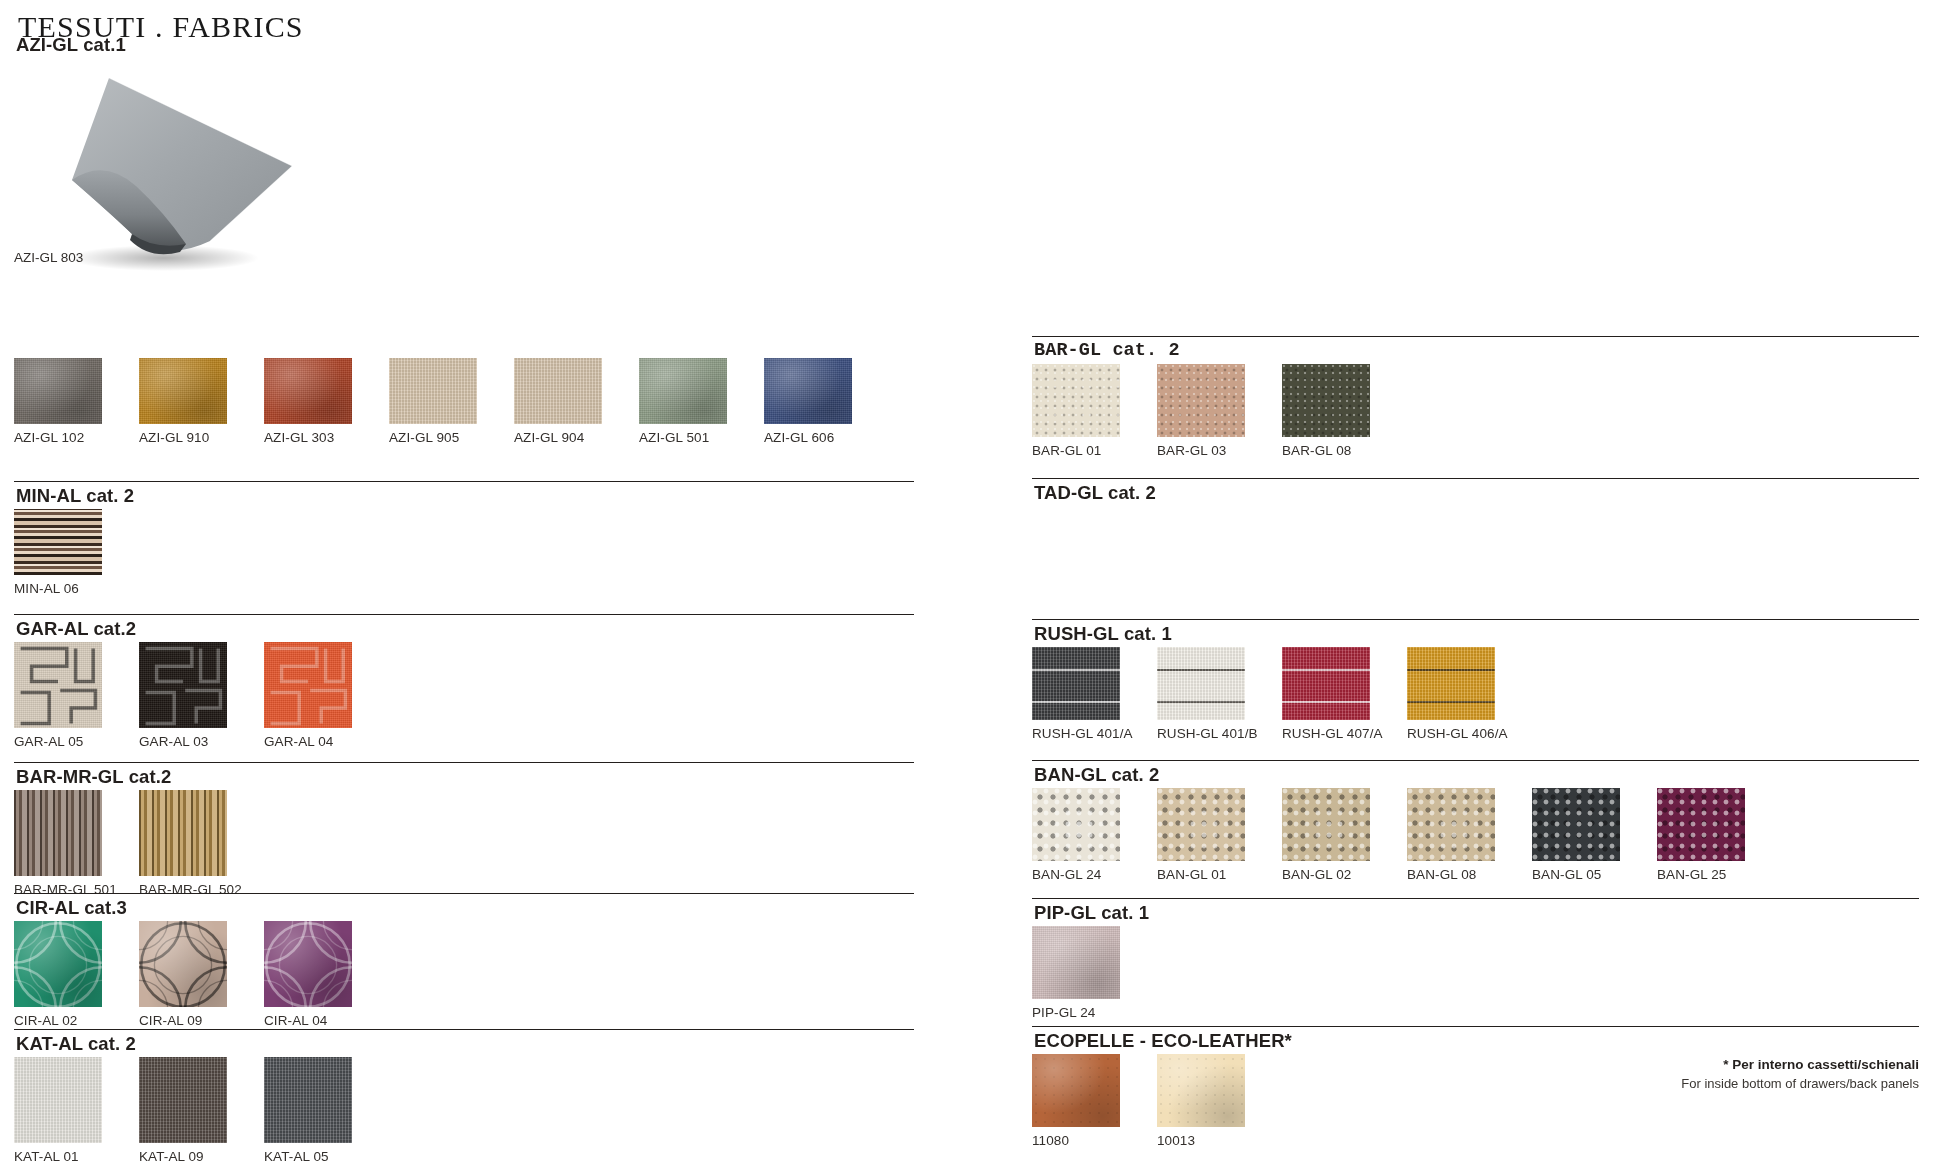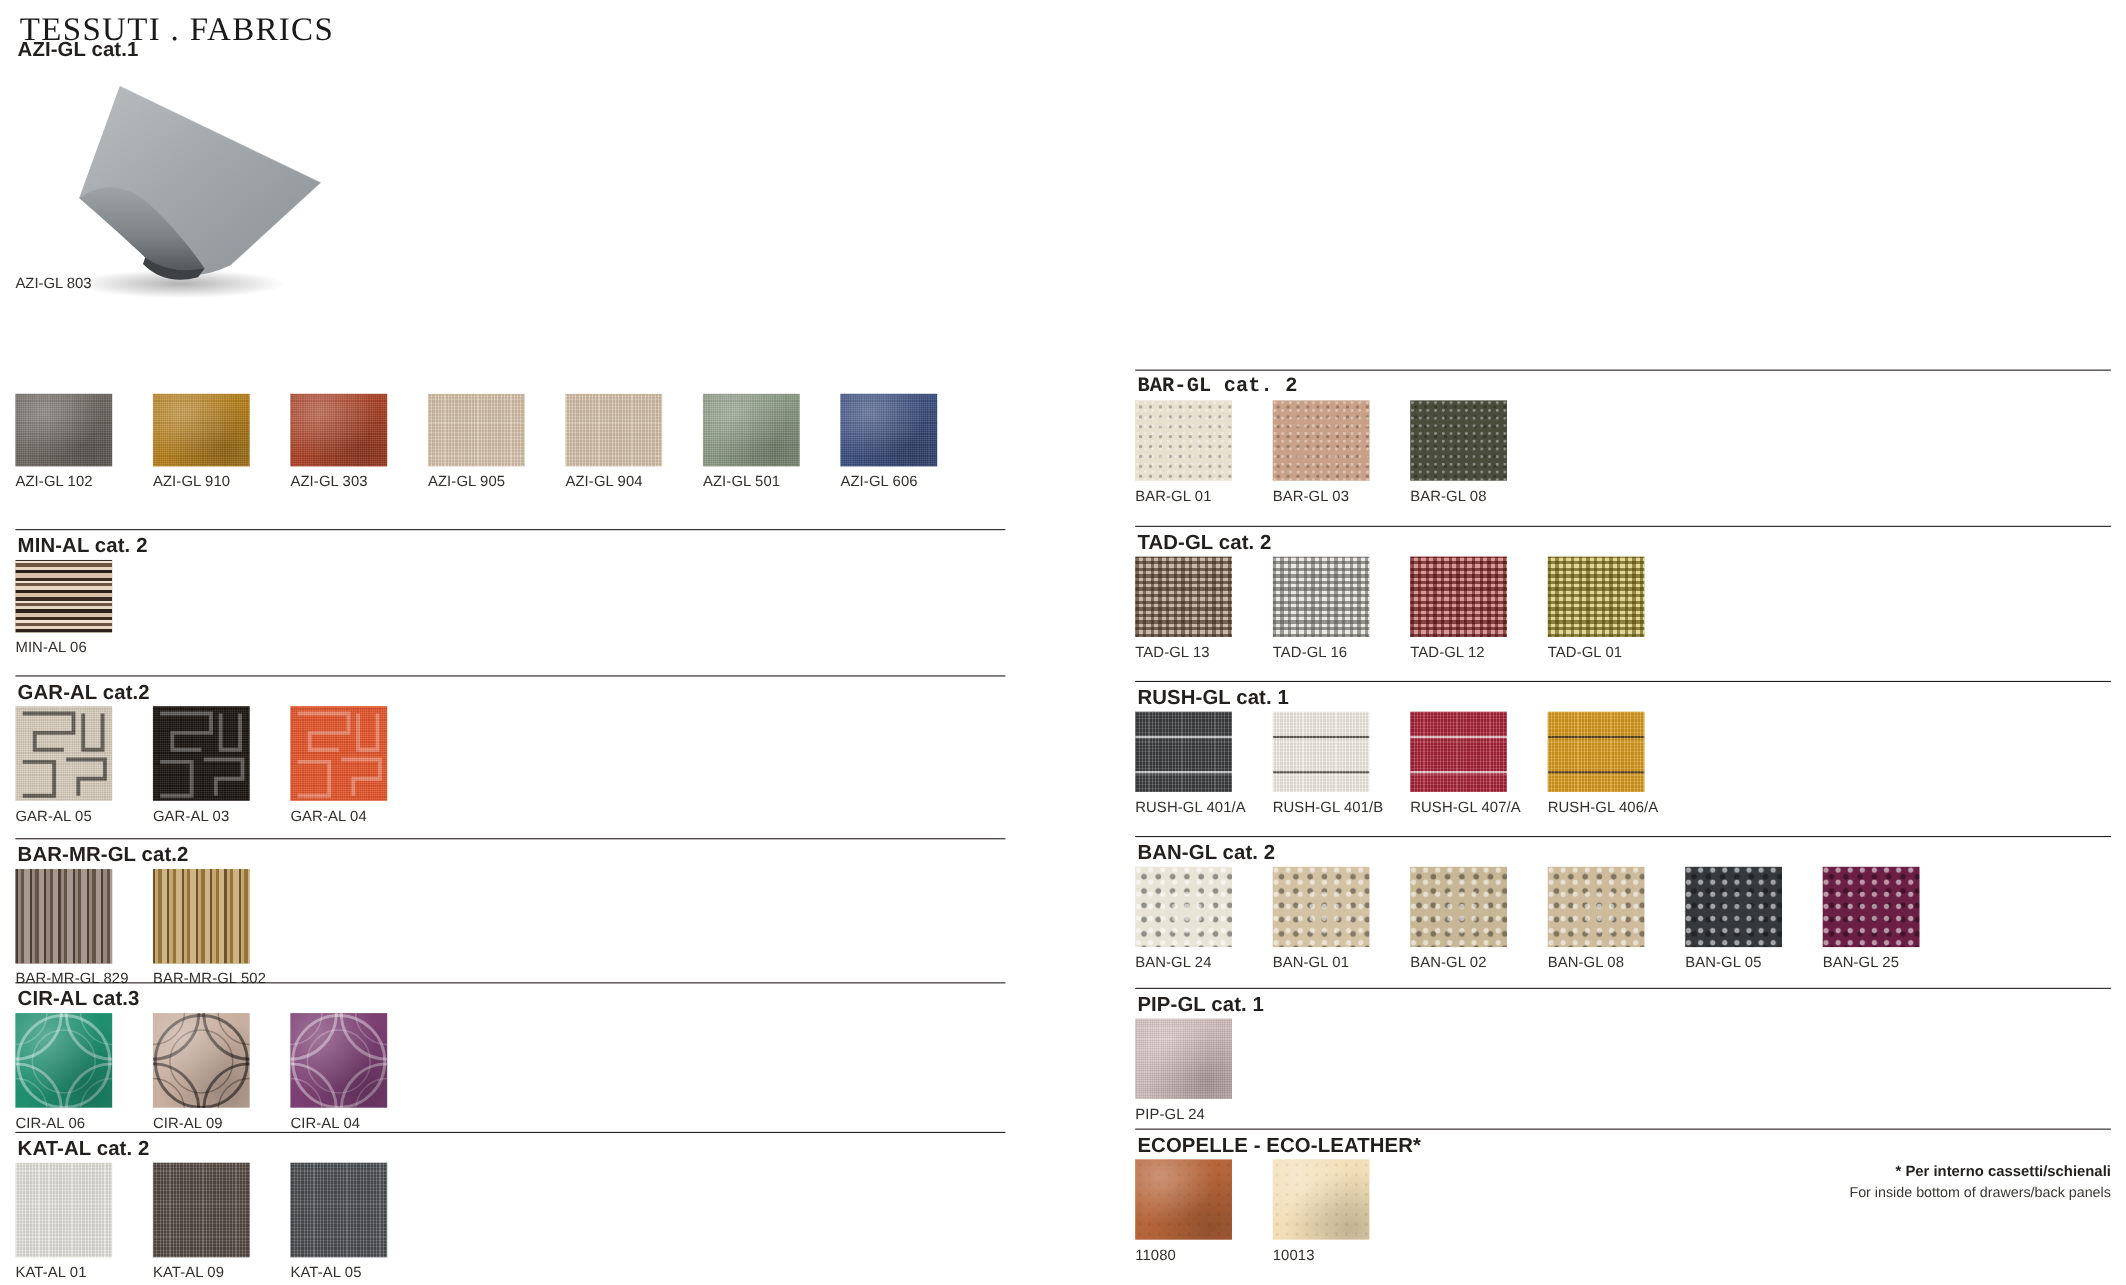--- a/index.html
+++ b/index.html
@@ -261,21 +261,21 @@
       </div>
     </div>
     <div class="section" style="top: 762px; width: 900px; height: 142px;">
       <div class="section-rule"></div>
       <div class="section-title" style="top: 4px;">BAR-MR-GL cat.2</div>
       <div class="swatch-row" style="top: 28px; height: 112px; width: 900px;">
         <div class="swatch-cell" style="left: 0px; width: 88px;">
           <div class="swatch" style="width: 88px; height: 86px; background: rgb(125, 104, 90);">
             <div class="tex vstripe"></div>
           </div>
-          <div class="swatch-label" style="top: 92px;">BAR-MR-GL 829</div>
+          <div class="swatch-label" style="top: 92px;">BAR-MR-GL 501</div>
         </div>
         <div class="swatch-cell" style="left: 125px; width: 88px;">
           <div class="swatch" style="width: 88px; height: 86px; background: rgb(184, 145, 76);">
             <div class="tex vstripe"></div>
           </div>
           <div class="swatch-label" style="top: 92px;">BAR-MR-GL 502</div>
         </div>
       </div>
     </div>
     <div class="section" style="top: 893px; width: 900px; height: 142px;">
@@ -291,21 +291,21 @@
               <circle cx="40" cy="0" r="13" fill="none" stroke="rgba(255,255,255,.40)" stroke-width=".6" opacity=".6"></circle>
               <circle cx="0" cy="40" r="19" fill="none" stroke="rgba(255,255,255,.40)" stroke-width="1.2"></circle>
               <circle cx="0" cy="40" r="13" fill="none" stroke="rgba(255,255,255,.40)" stroke-width=".6" opacity=".6"></circle>
               <circle cx="40" cy="40" r="19" fill="none" stroke="rgba(255,255,255,.40)" stroke-width="1.2"></circle>
               <circle cx="40" cy="40" r="13" fill="none" stroke="rgba(255,255,255,.40)" stroke-width=".6" opacity=".6"></circle>
               <circle cx="20" cy="20" r="19" fill="none" stroke="rgba(255,255,255,.40)" stroke-width="1.2"></circle>
               <circle cx="20" cy="20" r="13" fill="none" stroke="rgba(255,255,255,.40)" stroke-width=".6" opacity=".6"></circle>
             </svg>
             <div class="tex velvet"></div>
           </div>
-          <div class="swatch-label" style="top: 92px;">CIR-AL 06</div>
+          <div class="swatch-label" style="top: 92px;">CIR-AL 02</div>
         </div>
         <div class="swatch-cell" style="left: 125px; width: 88px;">
           <div class="swatch" style="width: 88px; height: 86px; background: rgb(199, 174, 158);">
             <svg class="tex" viewBox="0 0 40 40" preserveAspectRatio="none">
               <circle cx="0" cy="0" r="19" fill="none" stroke="rgba(0,0,0,.50)" stroke-width="1.2"></circle>
               <circle cx="0" cy="0" r="13" fill="none" stroke="rgba(0,0,0,.50)" stroke-width=".6" opacity=".6"></circle>
               <circle cx="40" cy="0" r="19" fill="none" stroke="rgba(0,0,0,.50)" stroke-width="1.2"></circle>
               <circle cx="40" cy="0" r="13" fill="none" stroke="rgba(0,0,0,.50)" stroke-width=".6" opacity=".6"></circle>
               <circle cx="0" cy="40" r="19" fill="none" stroke="rgba(0,0,0,.50)" stroke-width="1.2"></circle>
               <circle cx="0" cy="40" r="13" fill="none" stroke="rgba(0,0,0,.50)" stroke-width=".6" opacity=".6"></circle>
@@ -386,46 +386,20 @@
           <div class="swatch" style="width: 88px; height: 73px; background: rgb(74, 76, 60);">
             <div class="tex boucle"></div>
           </div>
           <div class="swatch-label" style="top: 79px;">BAR-GL 08</div>
         </div>
       </div>
     </div>
     <div class="section" style="top: 478px; width: 887px; height: 129px;">
       <div class="section-rule"></div>
       <div class="section-title" style="top: 4px;">TAD-GL cat. 2</div>
-      <div class="swatch-row" style="top: 28px; height: 99px; width: 887px;">
-        <div class="swatch-cell" style="left: 0px; width: 88px;">
-          <div class="swatch" style="width: 88px; height: 73px; background: rgb(154, 122, 97);">
-            <div class="tex tweed"></div>
-          </div>
-          <div class="swatch-label" style="top: 79px;">TAD-GL 13</div>
-        </div>
-        <div class="swatch-cell" style="left: 125px; width: 88px;">
-          <div class="swatch" style="width: 88px; height: 73px; background: rgb(217, 214, 207);">
-            <div class="tex tweed"></div>
-          </div>
-          <div class="swatch-label" style="top: 79px;">TAD-GL 16</div>
-        </div>
-        <div class="swatch-cell" style="left: 250px; width: 88px;">
-          <div class="swatch" style="width: 88px; height: 73px; background: rgb(184, 64, 63);">
-            <div class="tex tweed"></div>
-          </div>
-          <div class="swatch-label" style="top: 79px;">TAD-GL 12</div>
-        </div>
-        <div class="swatch-cell" style="left: 375px; width: 88px;">
-          <div class="swatch" style="width: 88px; height: 73px; background: rgb(201, 180, 60);">
-            <div class="tex tweed"></div>
-          </div>
-          <div class="swatch-label" style="top: 79px;">TAD-GL 01</div>
-        </div>
-      </div>
     </div>
     <div class="section" style="top: 619px; width: 887px; height: 129px;">
       <div class="section-rule"></div>
       <div class="section-title" style="top: 4px;">RUSH-GL cat. 1</div>
       <div class="swatch-row" style="top: 28px; height: 99px; width: 887px;">
         <div class="swatch-cell" style="left: 0px; width: 88px;">
           <div class="swatch" style="width: 88px; height: 73px; background: rgb(60, 61, 63);">
             <div class="tex" style="background-image: linear-gradient(rgba(255, 255, 255, 0.75), rgba(255, 255, 255, 0.75)), linear-gradient(rgba(255, 255, 255, 0.75), rgba(255, 255, 255, 0.75)); background-repeat: no-repeat, no-repeat; background-size: 100% 2px, 100% 2px; background-position: 0px 22px, 0px 54px;"></div>
             <div class="tex linen"></div>
           </div>

